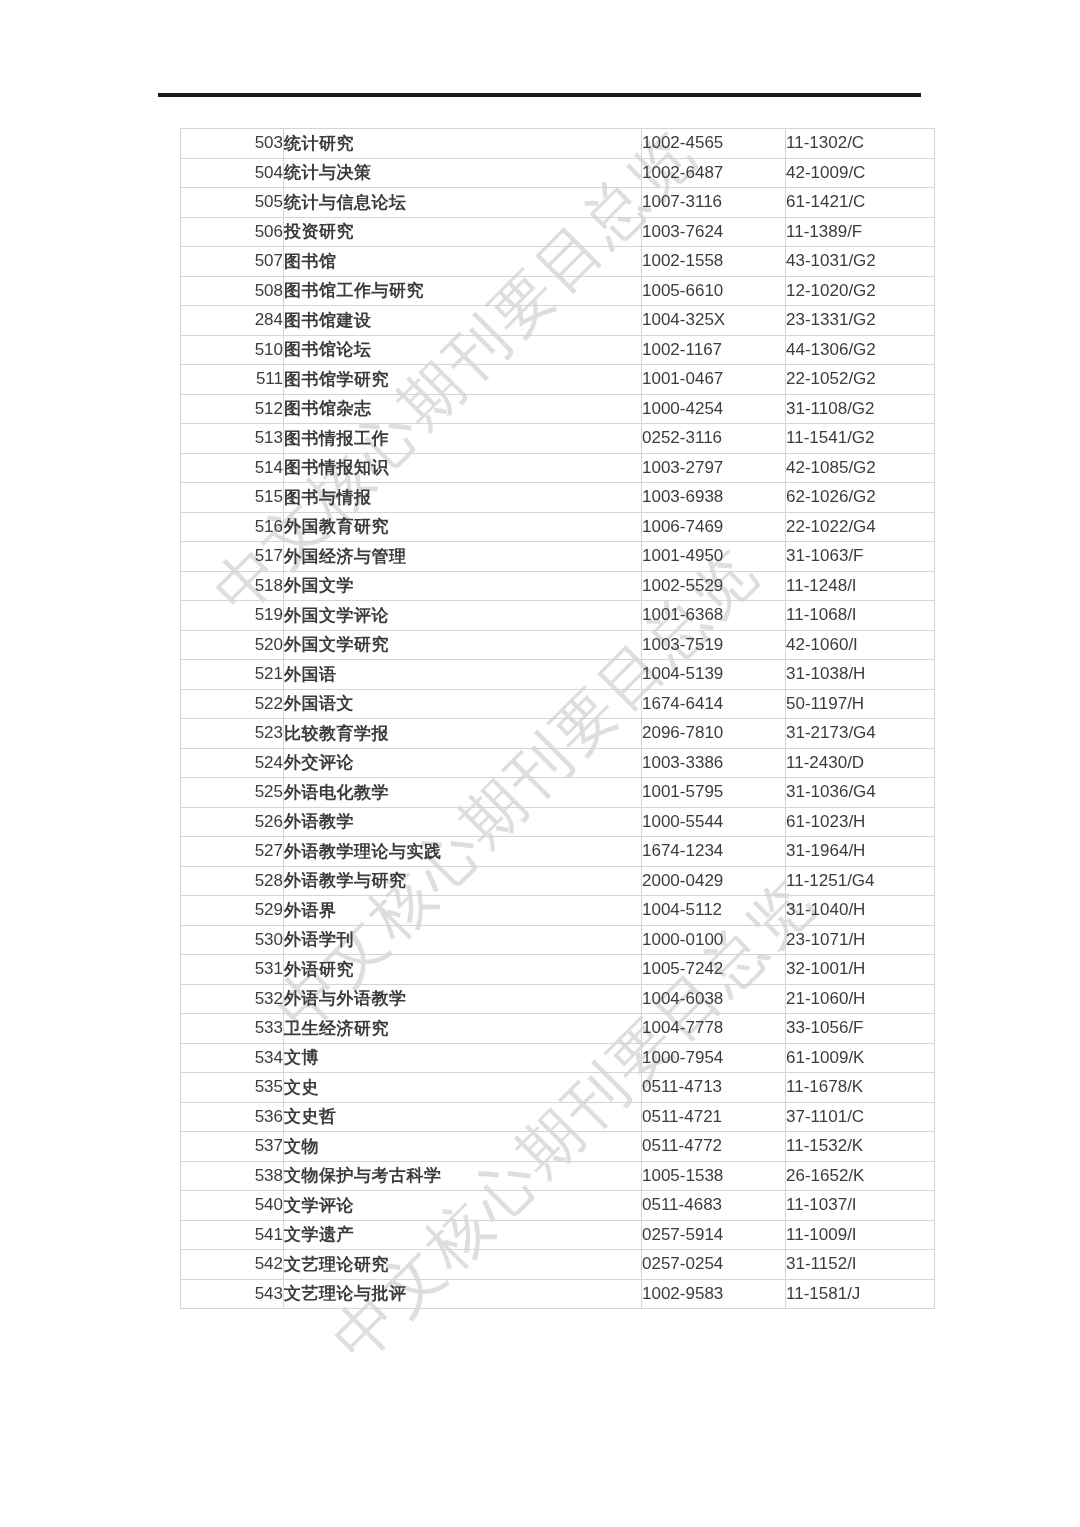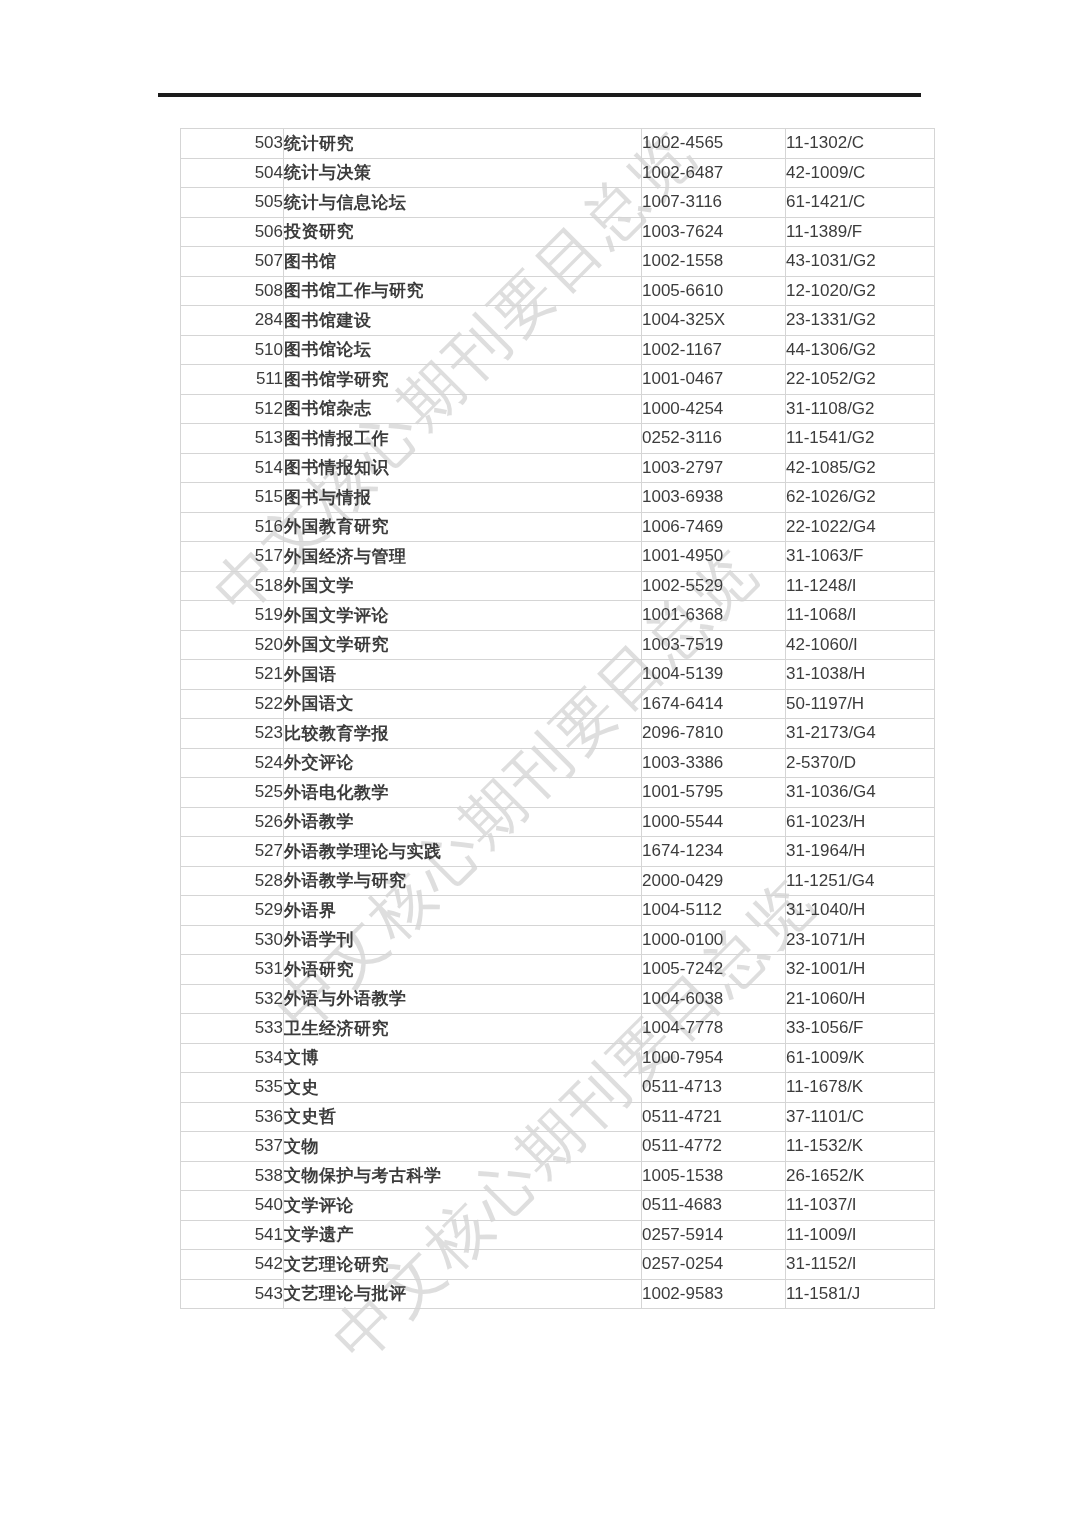--- a/index.html
+++ b/index.html
@@ -196,21 +196,21 @@
       <tr>
     <td class="c-no">523</td>
     <td class="c-title">比较教育学报</td>
     <td class="c-issn">2096-7810</td>
     <td class="c-cn">31-2173/G4</td>
   </tr>
       <tr>
     <td class="c-no">524</td>
     <td class="c-title">外交评论</td>
     <td class="c-issn">1003-3386</td>
-    <td class="c-cn">2-5370/D</td>
+    <td class="c-cn">11-2430/D</td>
   </tr>
       <tr>
     <td class="c-no">525</td>
     <td class="c-title">外语电化教学</td>
     <td class="c-issn">1001-5795</td>
     <td class="c-cn">31-1036/G4</td>
   </tr>
       <tr>
     <td class="c-no">526</td>
     <td class="c-title">外语教学</td>

